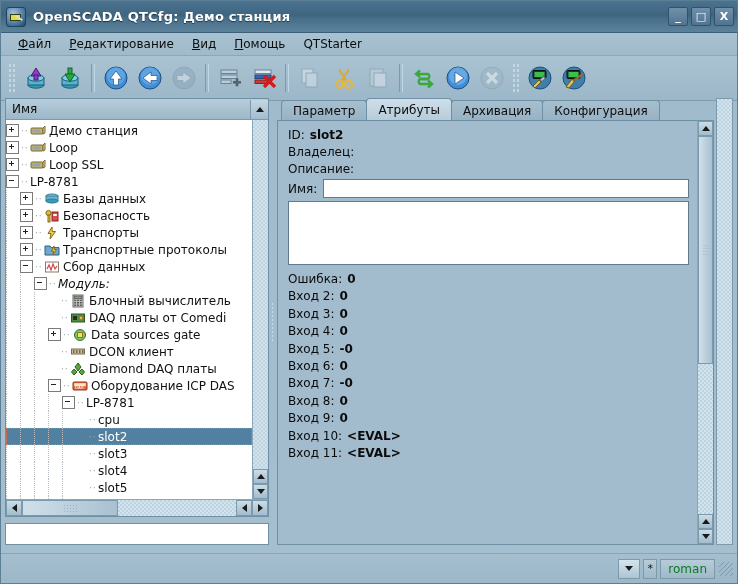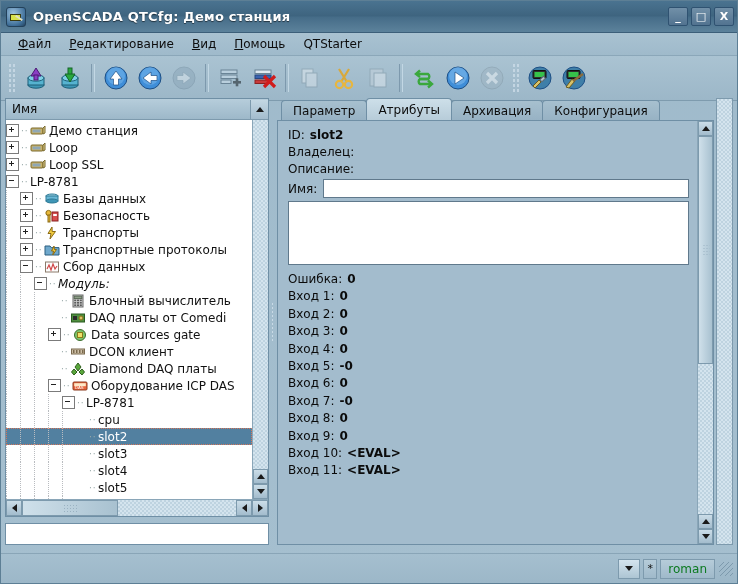--- a/index.html
+++ b/index.html
@@ -870,21 +870,20 @@
           </div>
 
           <div class="frow">
             <span class="flabel">Имя:</span>
             <span class="finput" title=""></span>
           </div>
           <div class="ftextarea" title=""></div>
 
           <div id="attrlist">
               <div class="attr-line"><span>Ошибка:</span><b style="margin-left: 5px;">0</b></div>
-              <div class="attr-line"><span>Вход 1:</span><b style="margin-left: 5px;">0</b></div>
               <div class="attr-line"><span>Вход 2:</span><b style="margin-left: 5px;">0</b></div>
               <div class="attr-line"><span>Вход 3:</span><b style="margin-left: 5px;">0</b></div>
               <div class="attr-line"><span>Вход 4:</span><b style="margin-left: 5px;">0</b></div>
               <div class="attr-line"><span>Вход 5:</span><b style="margin-left: 5px;">-0</b></div>
               <div class="attr-line"><span>Вход 6:</span><b style="margin-left: 5px;">0</b></div>
               <div class="attr-line"><span>Вход 7:</span><b style="margin-left: 5px;">-0</b></div>
               <div class="attr-line"><span>Вход 8:</span><b style="margin-left: 5px;">0</b></div>
               <div class="attr-line"><span>Вход 9:</span><b style="margin-left: 5px;">0</b></div>
               <div class="attr-line"><span>Вход 10:</span><b style="margin-left: 5px;">&lt;EVAL&gt;</b></div>
               <div class="attr-line"><span>Вход 11:</span><b style="margin-left: 5px;">&lt;EVAL&gt;</b></div>

